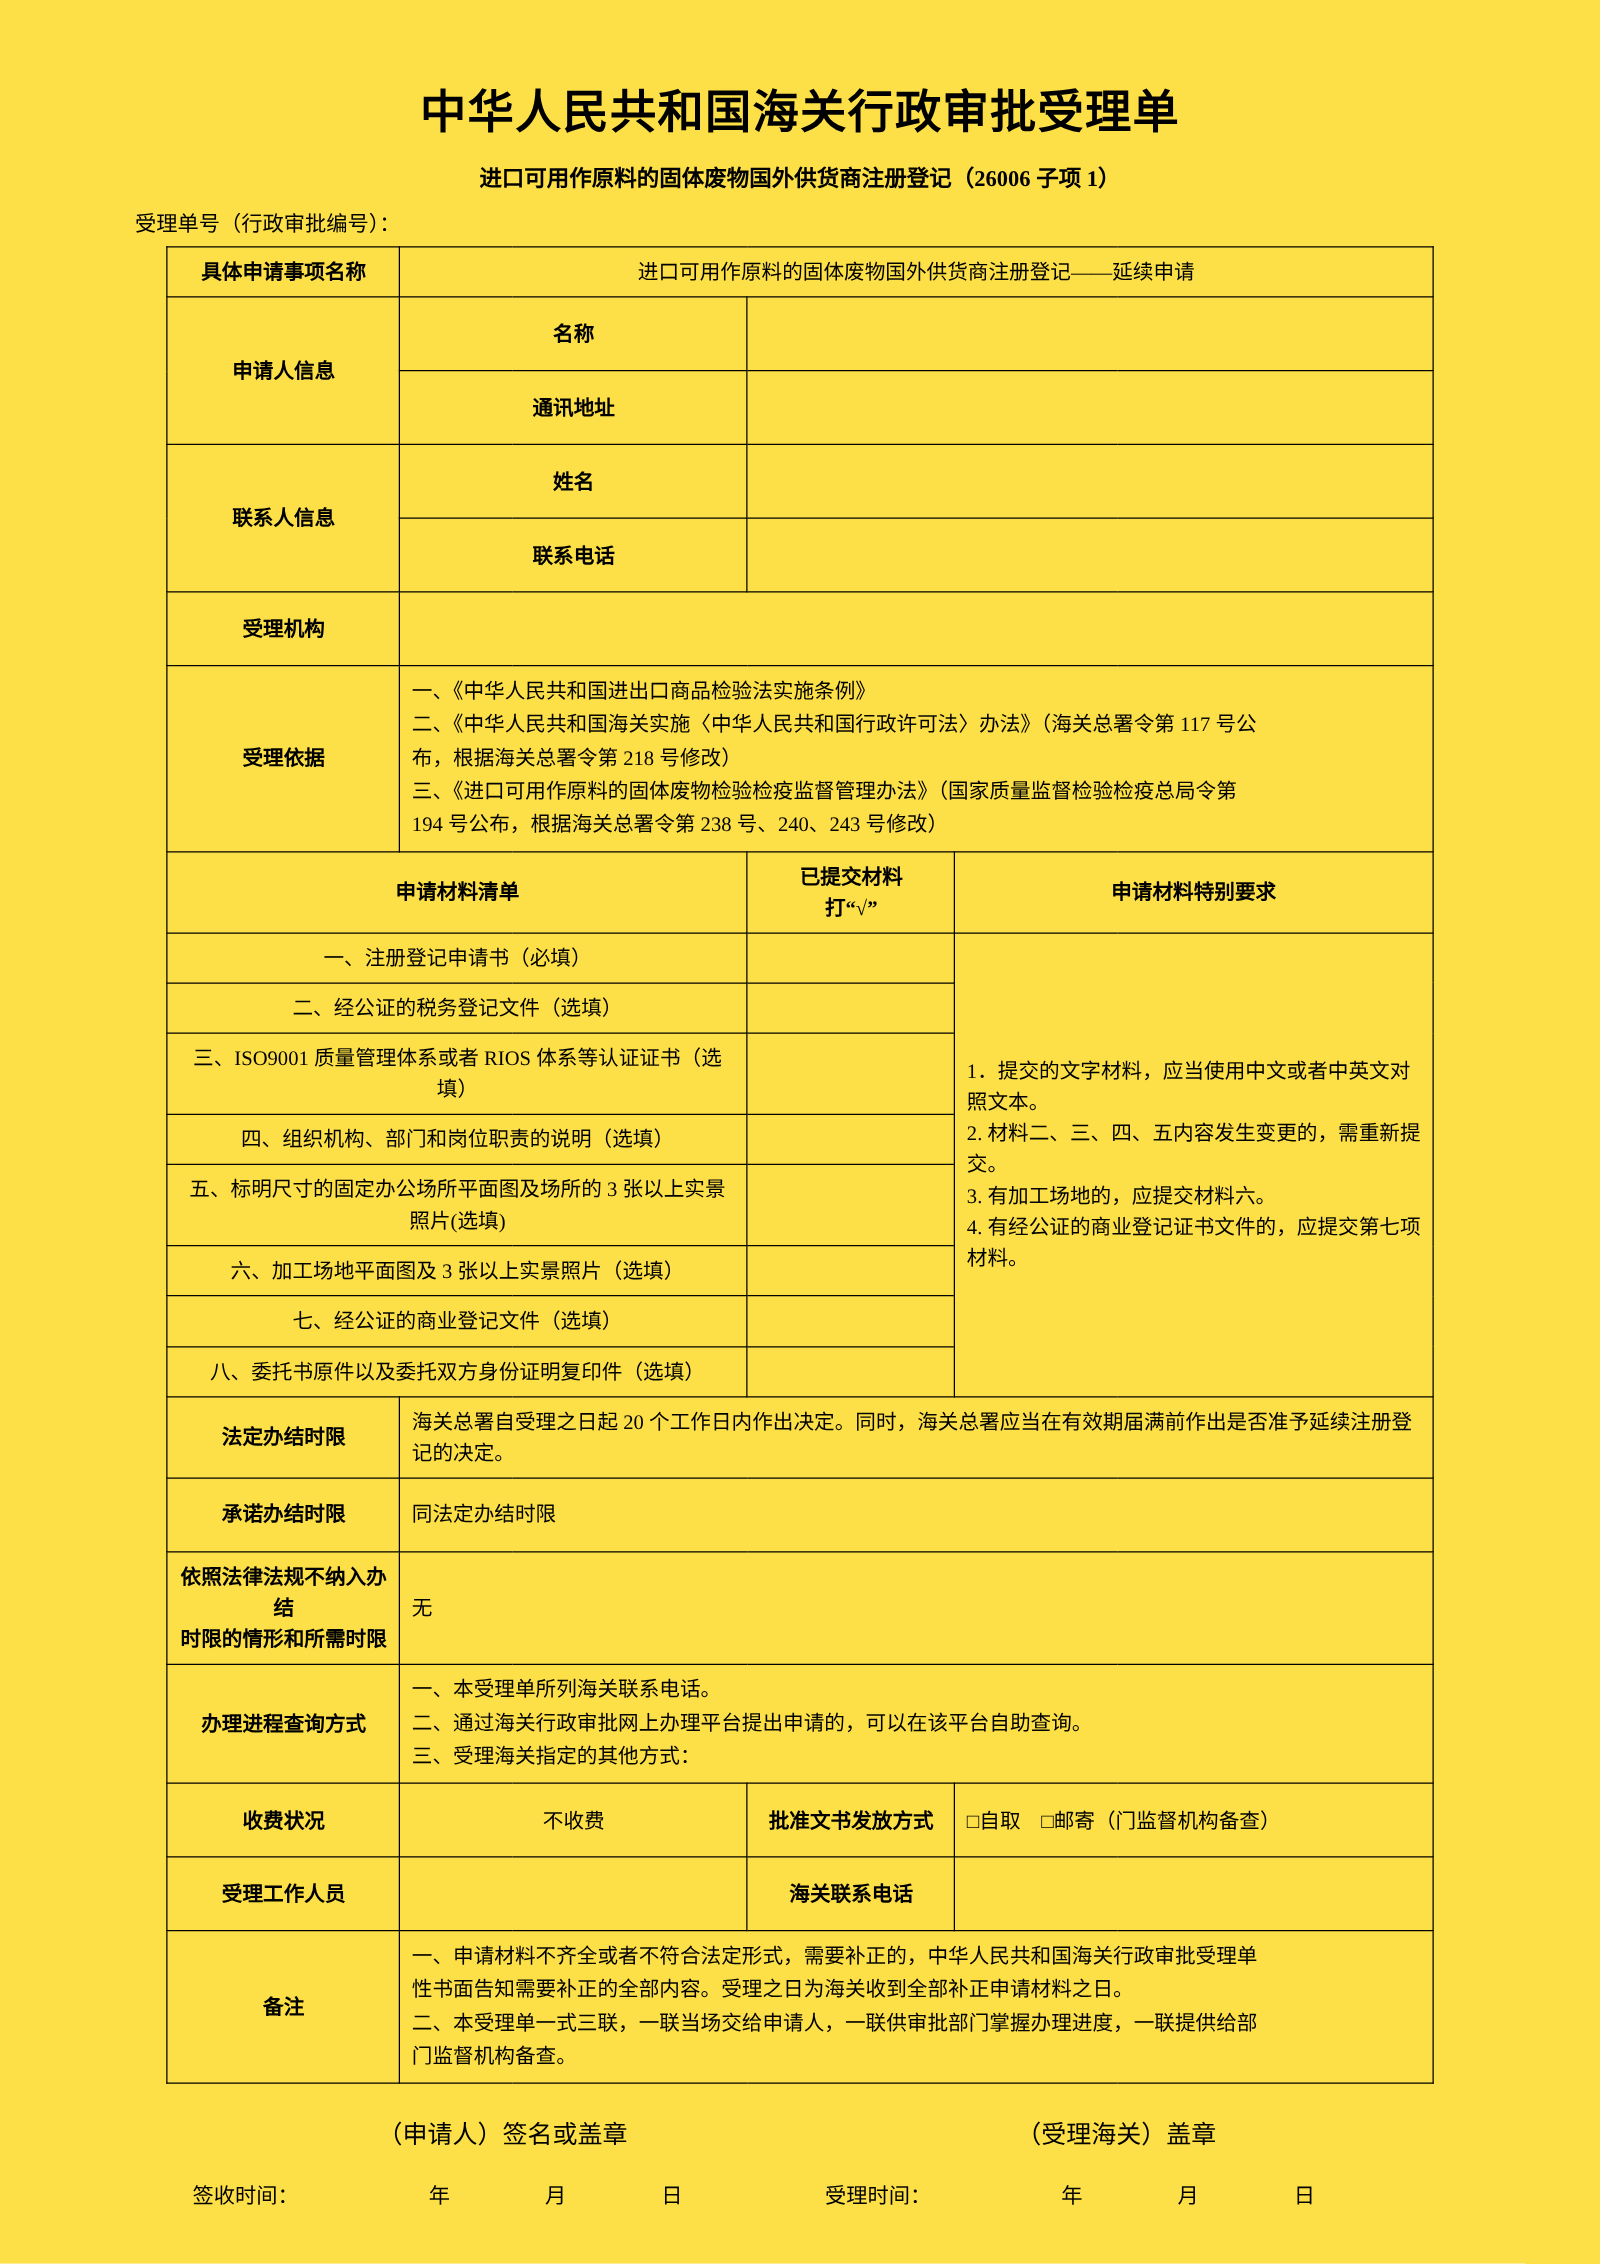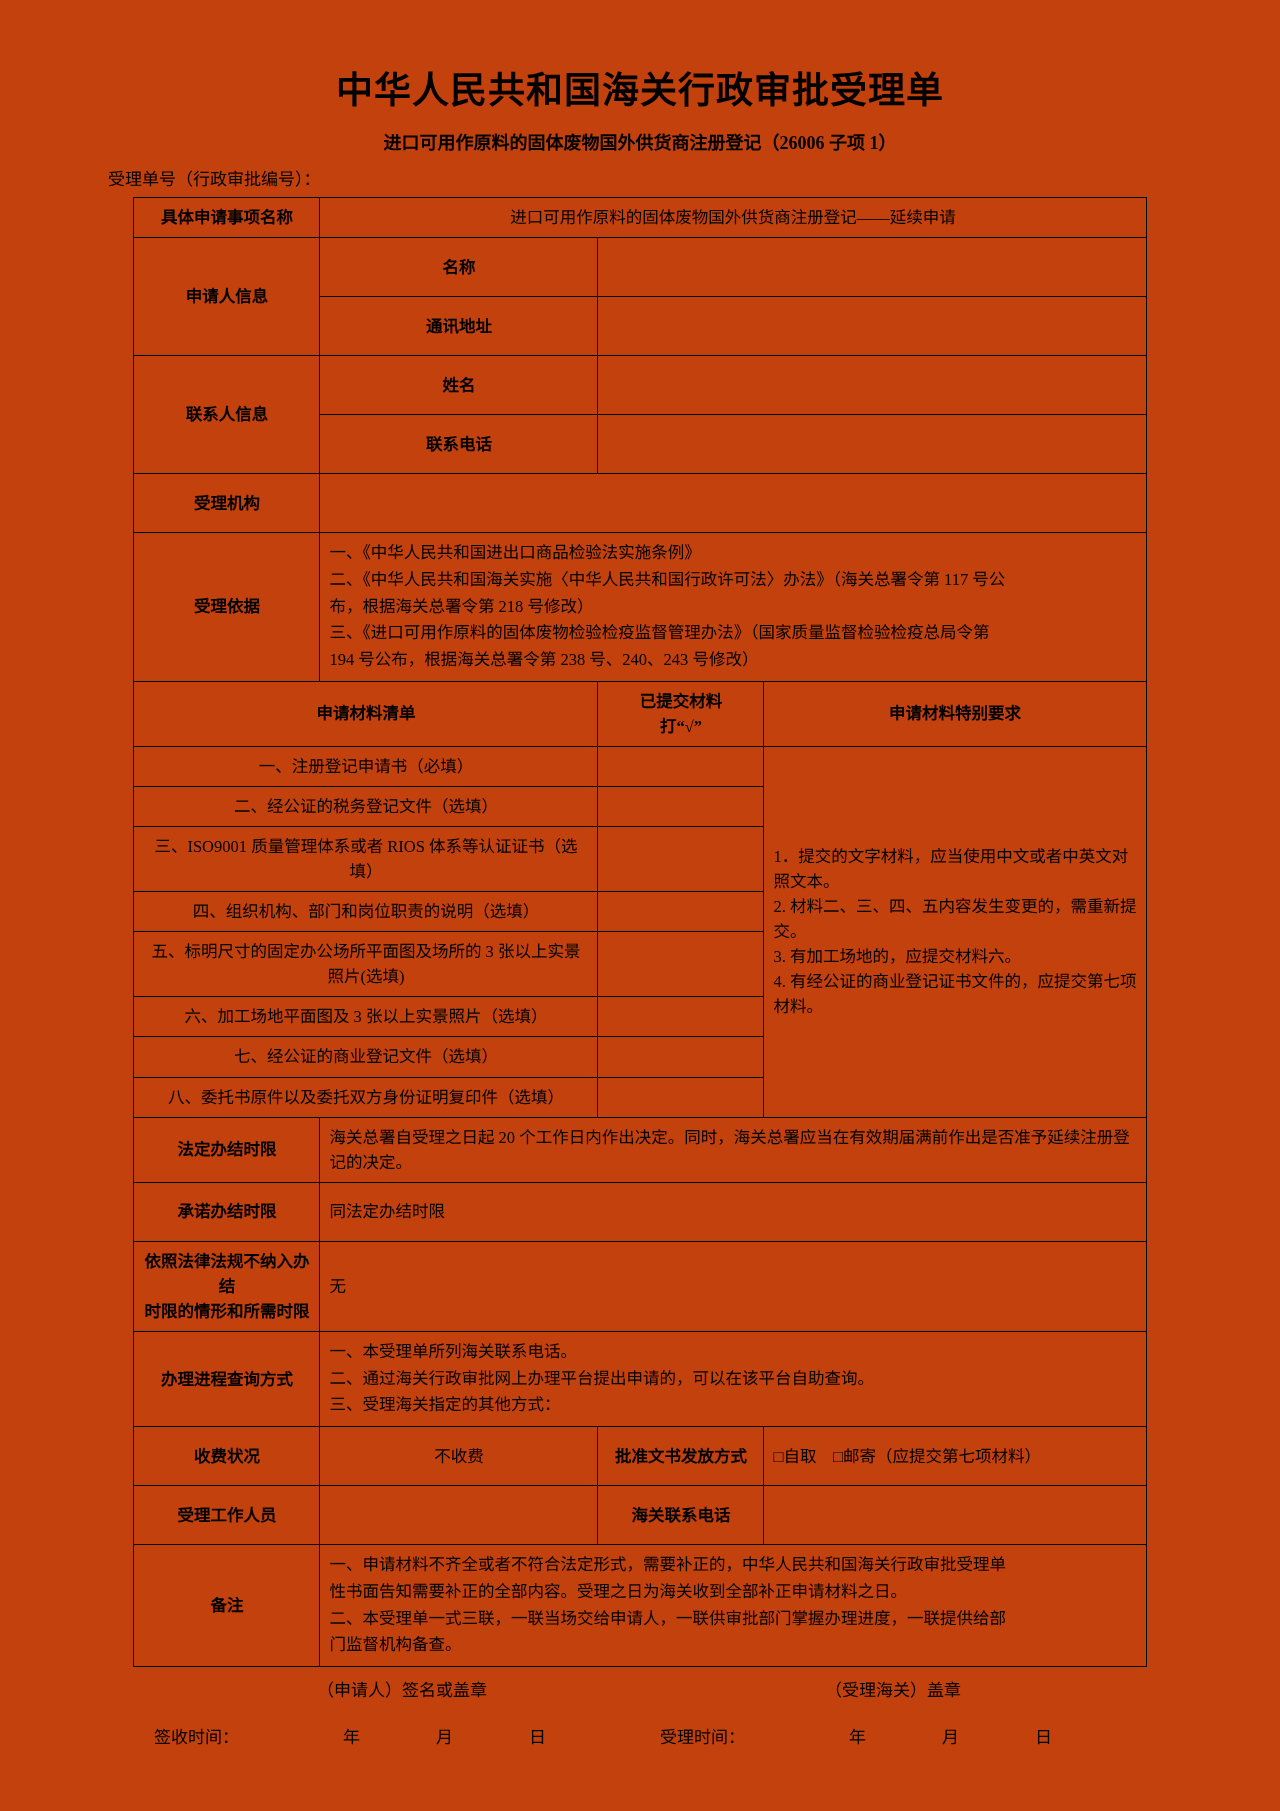--- a/index.html
+++ b/index.html
@@ -11,21 +11,21 @@
   body {
     font-family: "Liberation Serif", "DejaVu Serif", serif;
     color: #000000;
     -webkit-font-smoothing: antialiased;
   }
   .page {
     position: relative;
     width: 1280px;
     height: 1811px;
     margin: 0 auto;
-    background: #c2410c;
+    background: #fde047;
     box-sizing: border-box;
     padding: 0;
     overflow: hidden;
   }
 
   
   .doc-title {
     text-align: center;
     font-size: 37px;
     font-weight: bold;
@@ -107,23 +107,23 @@
     vertical-align: top;
     padding-top: 9px;
   }
   .req-cell p { margin: 0; }
   .tall { height: 44px; text-align: center; }
   .chk { font-size: 16.5px; }
 
   
   .sign-row {
     width: 1012px;
-    margin: 9px auto 0 auto;
+    margin: 24px auto 0 auto;
     display: flex;
-    font-size: 17px;
+    font-size: 20px;
   }
   .sign-left {
     width: 50%;
     text-align: center;
     padding-left: 30px;
     box-sizing: border-box;
   }
   .sign-right {
     width: 50%;
     text-align: center;
@@ -289,21 +289,21 @@
       </td>
     </tr>
 
     <tr>
       <td class="lbl tall">收费状况</td>
       <td class="ctr" colspan="2">不收费</td>
       <td class="lbl">批准文书发放方式</td>
       <td class="txt-l chk" colspan="2">
         <span>□自取</span>
         &nbsp;&nbsp;
-        <span>□邮寄（应提交第七项材料）</span>
+        <span>□邮寄（门监督机构备查）</span>
       </td>
     </tr>
 
     <tr>
       <td class="lbl tall">受理工作人员</td>
       <td class="cell-blank" colspan="2"></td>
       <td class="lbl">海关联系电话</td>
       <td class="cell-blank" colspan="2"></td>
     </tr>
 

